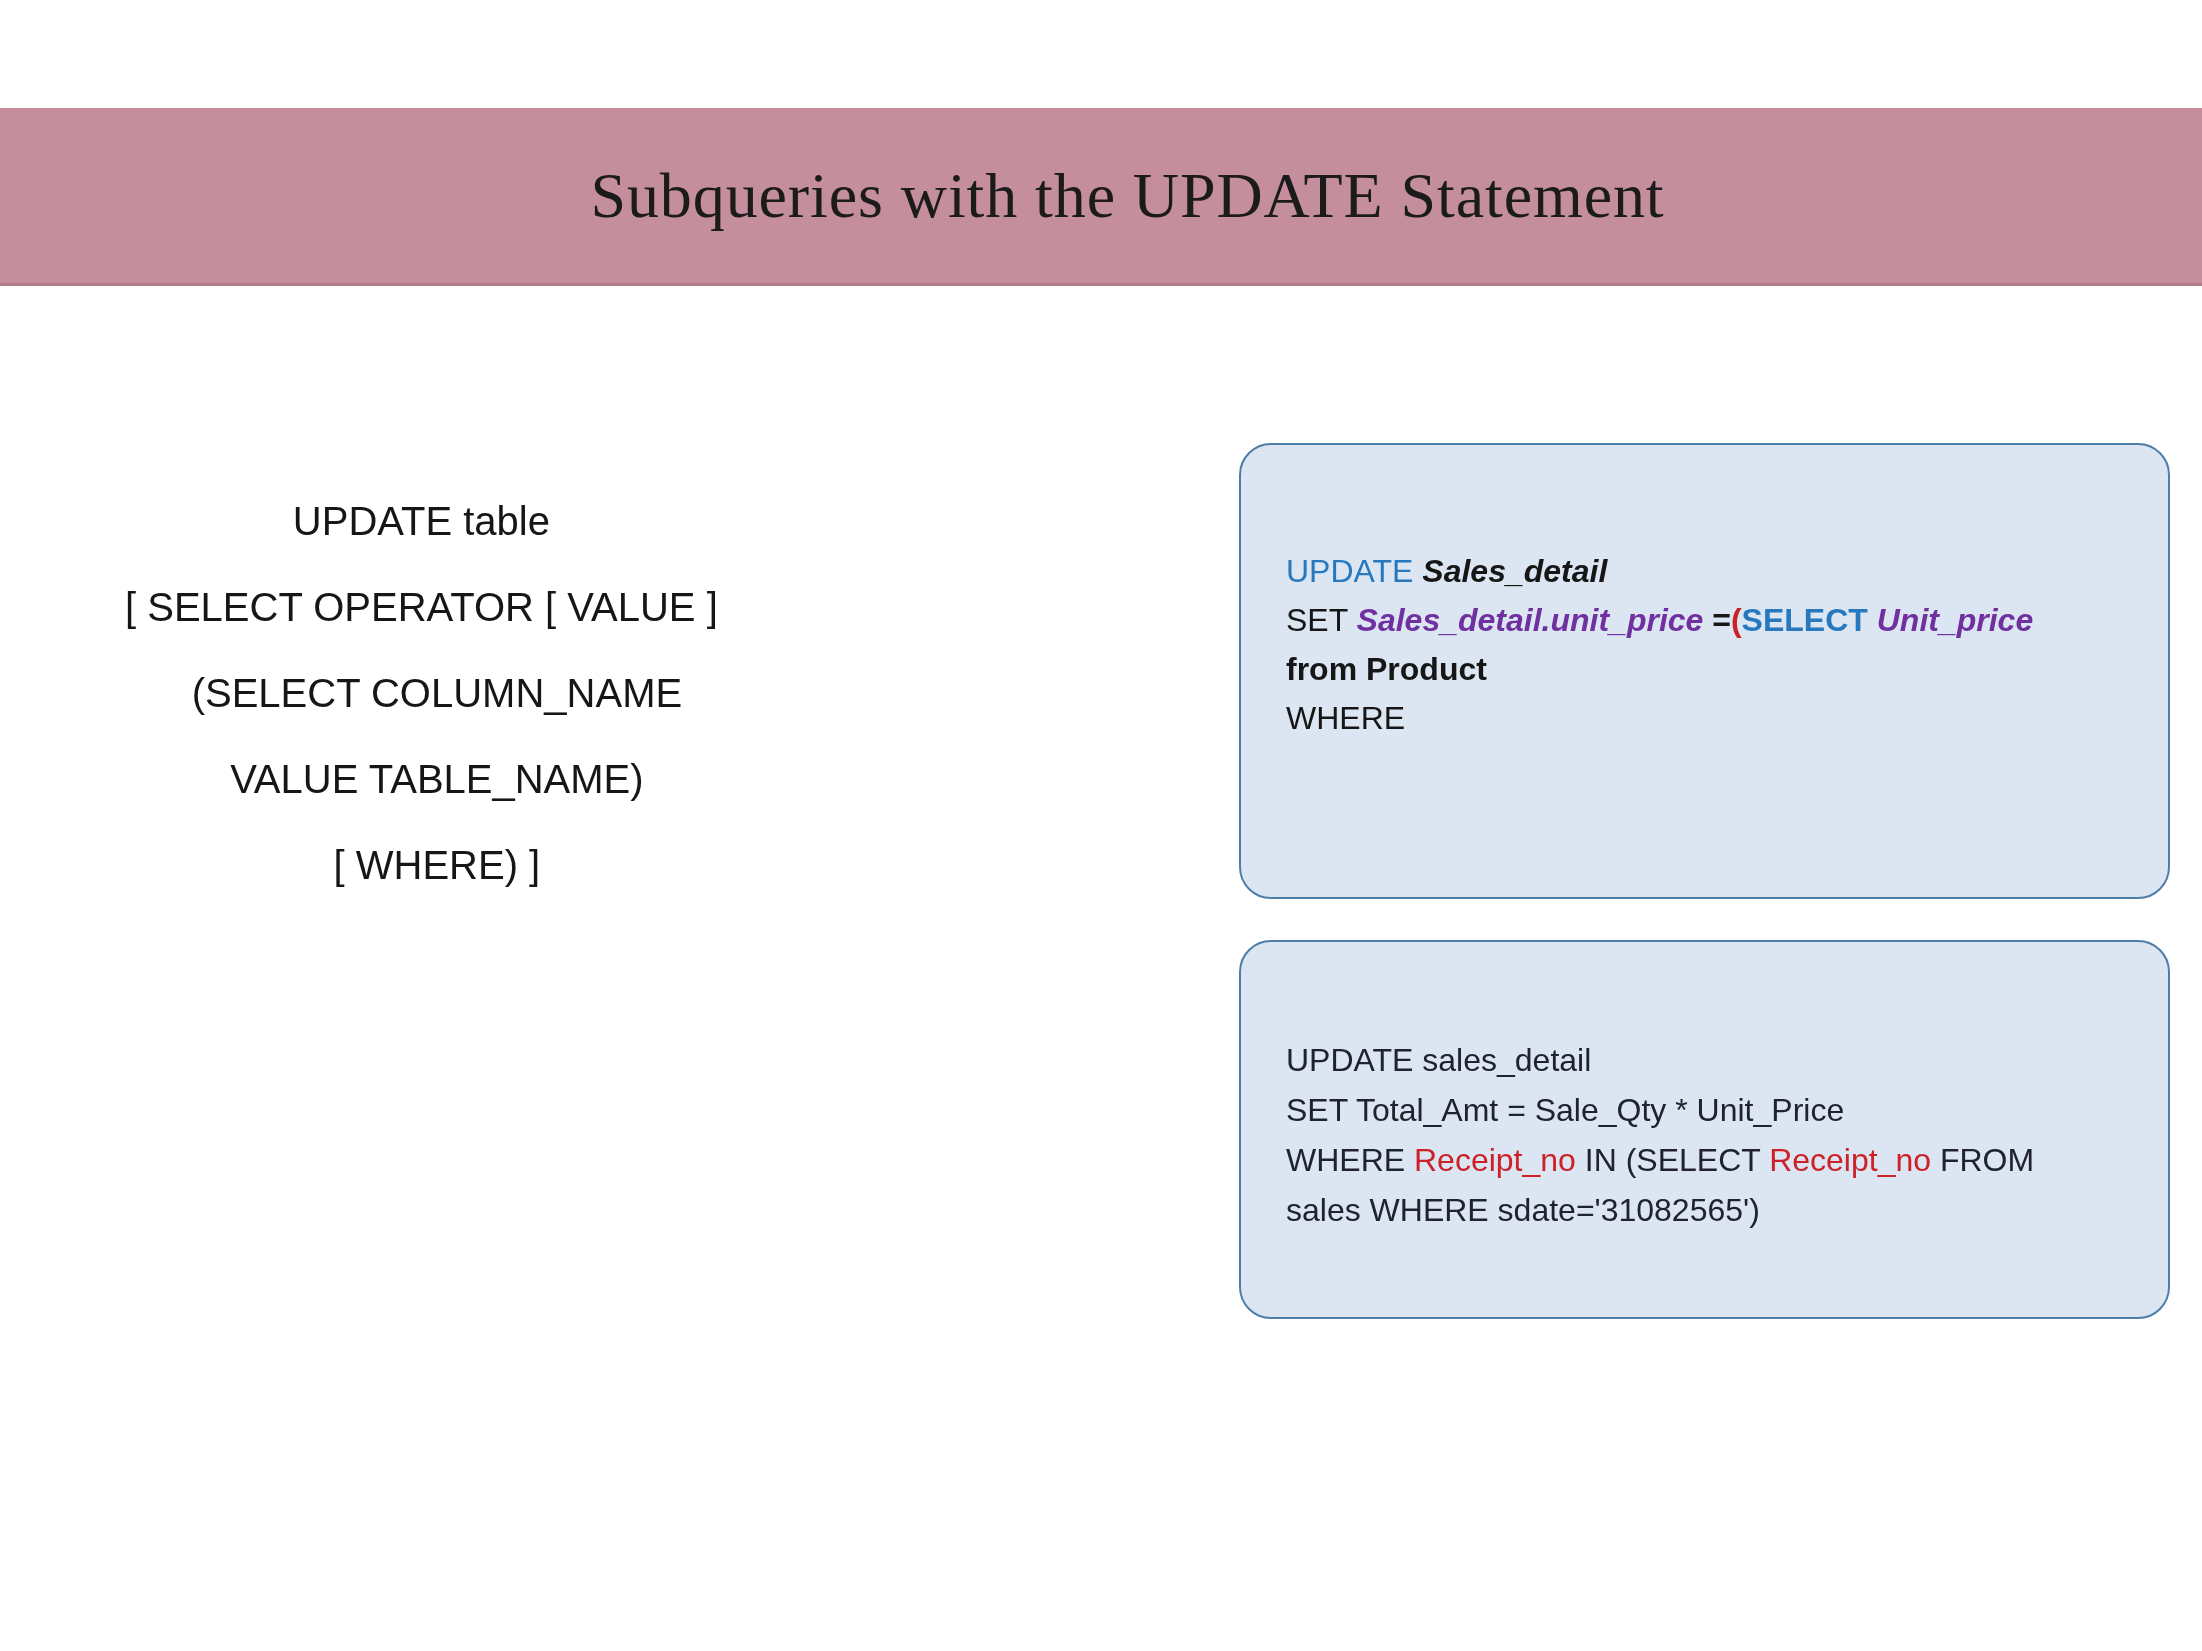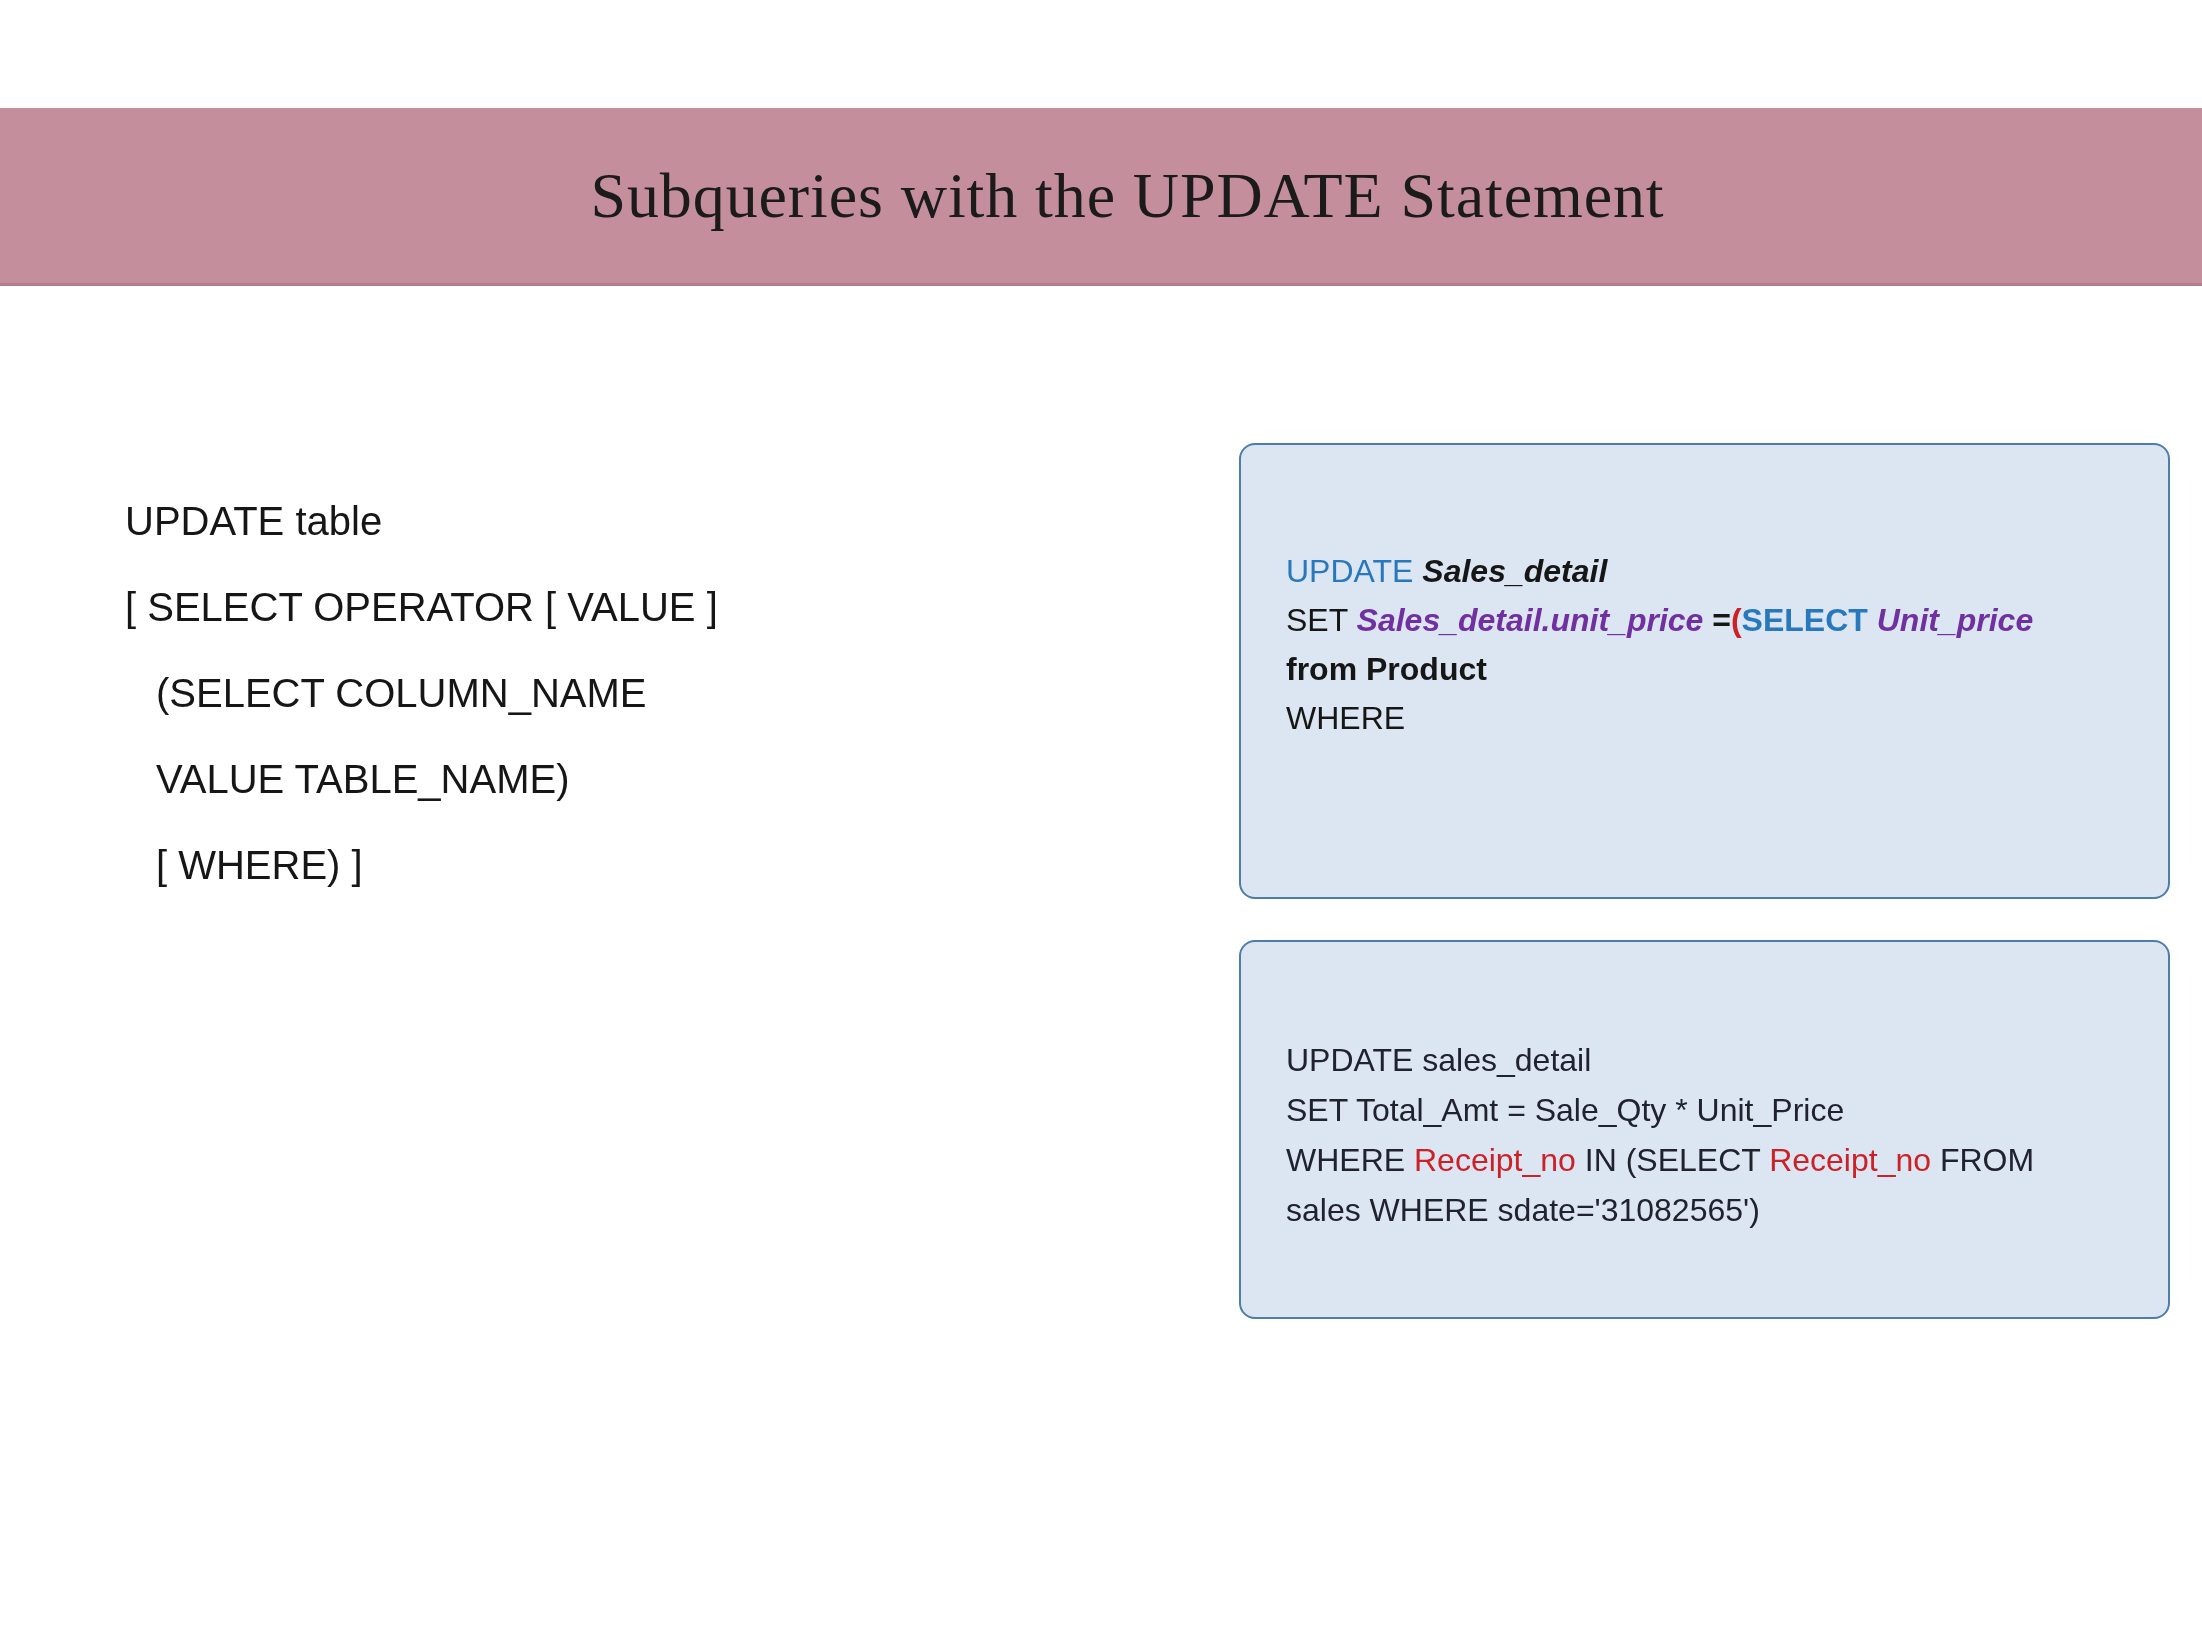--- a/index.html
+++ b/index.html
@@ -40,30 +40,31 @@
     color:var(--title-text);
     letter-spacing:0.9px;
     transform:translateX(26px);
   }
 
   
   .syntax{
     position:absolute;left:125px;top:478px;
     font-size:40px;line-height:86px;color:var(--body-text);
     white-space:pre;
+    text-align:center;
   }
   .syntax .line{white-space:pre;}
   .syntax .line.ind{padding-left:31px;}
 
   
   .box{
     position:absolute;left:1239px;width:931px;
     background:var(--box-fill);
     border:2.6px solid var(--box-border);
-    border-radius:16px;
+    border-radius:32px;
   }
   .box1{top:443px;height:456px;padding:102px 34px 0 45px;}
   .box2{top:940px;height:379px;padding:93px 34px 0 45px;}
   .code-line{
     font-size:32px;line-height:49px;white-space:pre;
   }
   .box2 .code-line{line-height:50px;}
   .seg{white-space:pre;}
   .seg.b{font-weight:700;}
   .seg.i{font-style:italic;}

